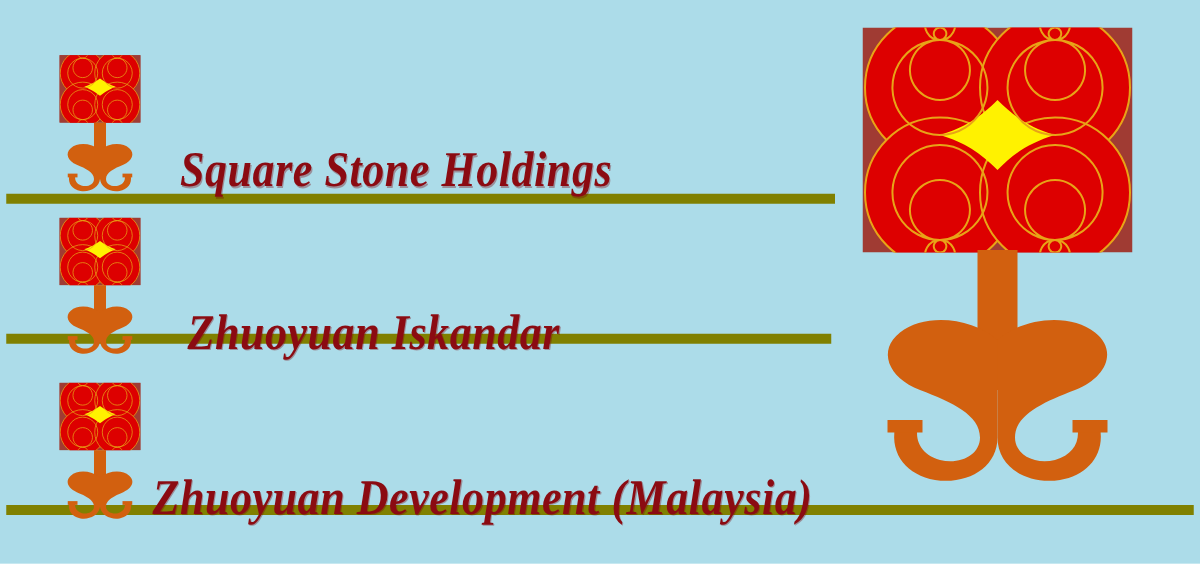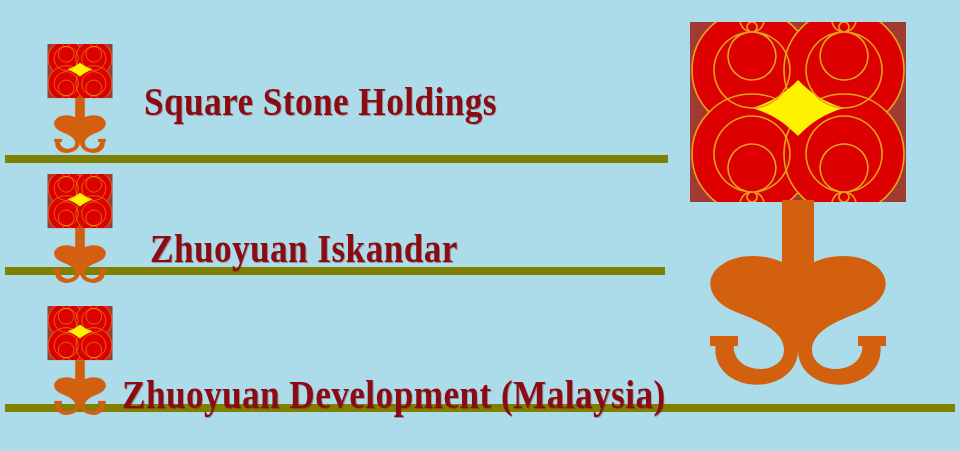--- a/index.html
+++ b/index.html
@@ -28,21 +28,22 @@
   }
   #rule-1 { left: 5px;  top: 155px; width: 663px; }
   #rule-2 { left: 5px;  top: 267px; width: 660px; }
   #rule-3 { left: 5px;  top: 404px; width: 950px; }
 
   
   .row {
     position: absolute;
     left: 0;
     display: flex;
-    align-items: center;
+    align-items: flex-end;
+    font-style: italic;
   }
   #row-1 { top: 44px;  left: 44px; }
   #row-2 { top: 174px; left: 44px; }
   #row-3 { top: 306px; left: 44px; }
 
   .row-label {
     color: #8B0B12;
     font-family: "Liberation Serif", serif;
     font-weight: bold;
     font-size: 40px;

